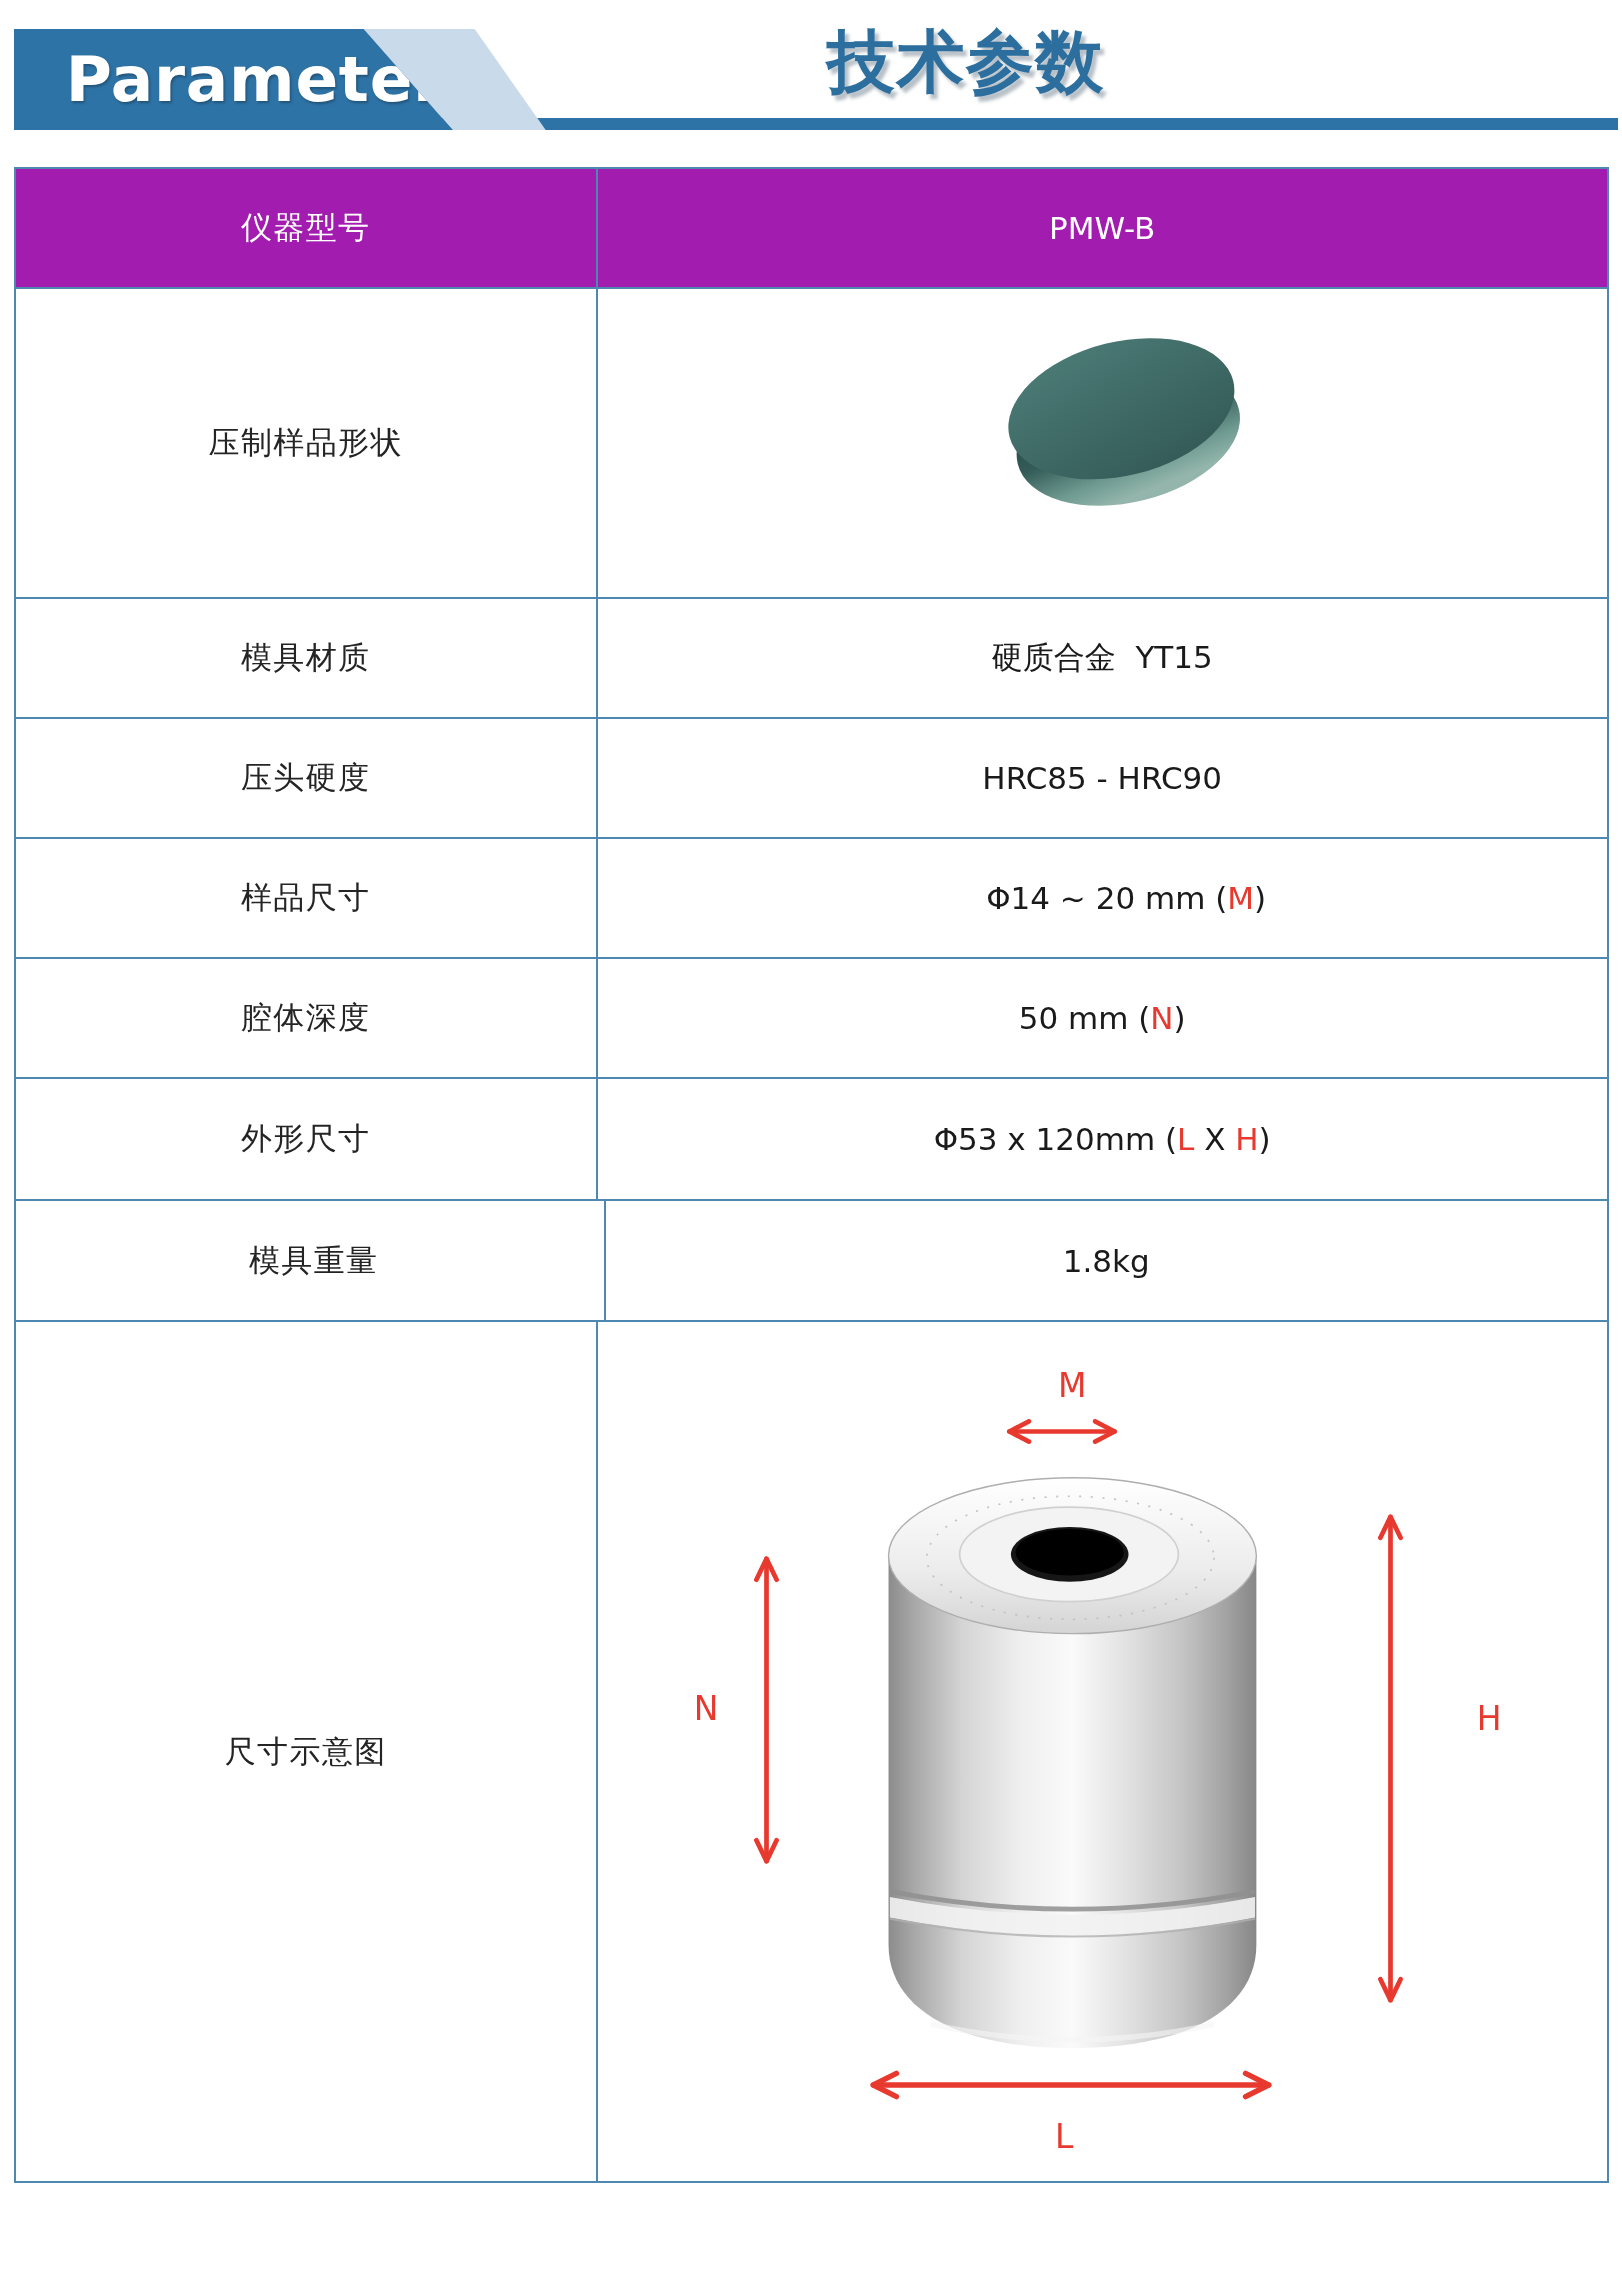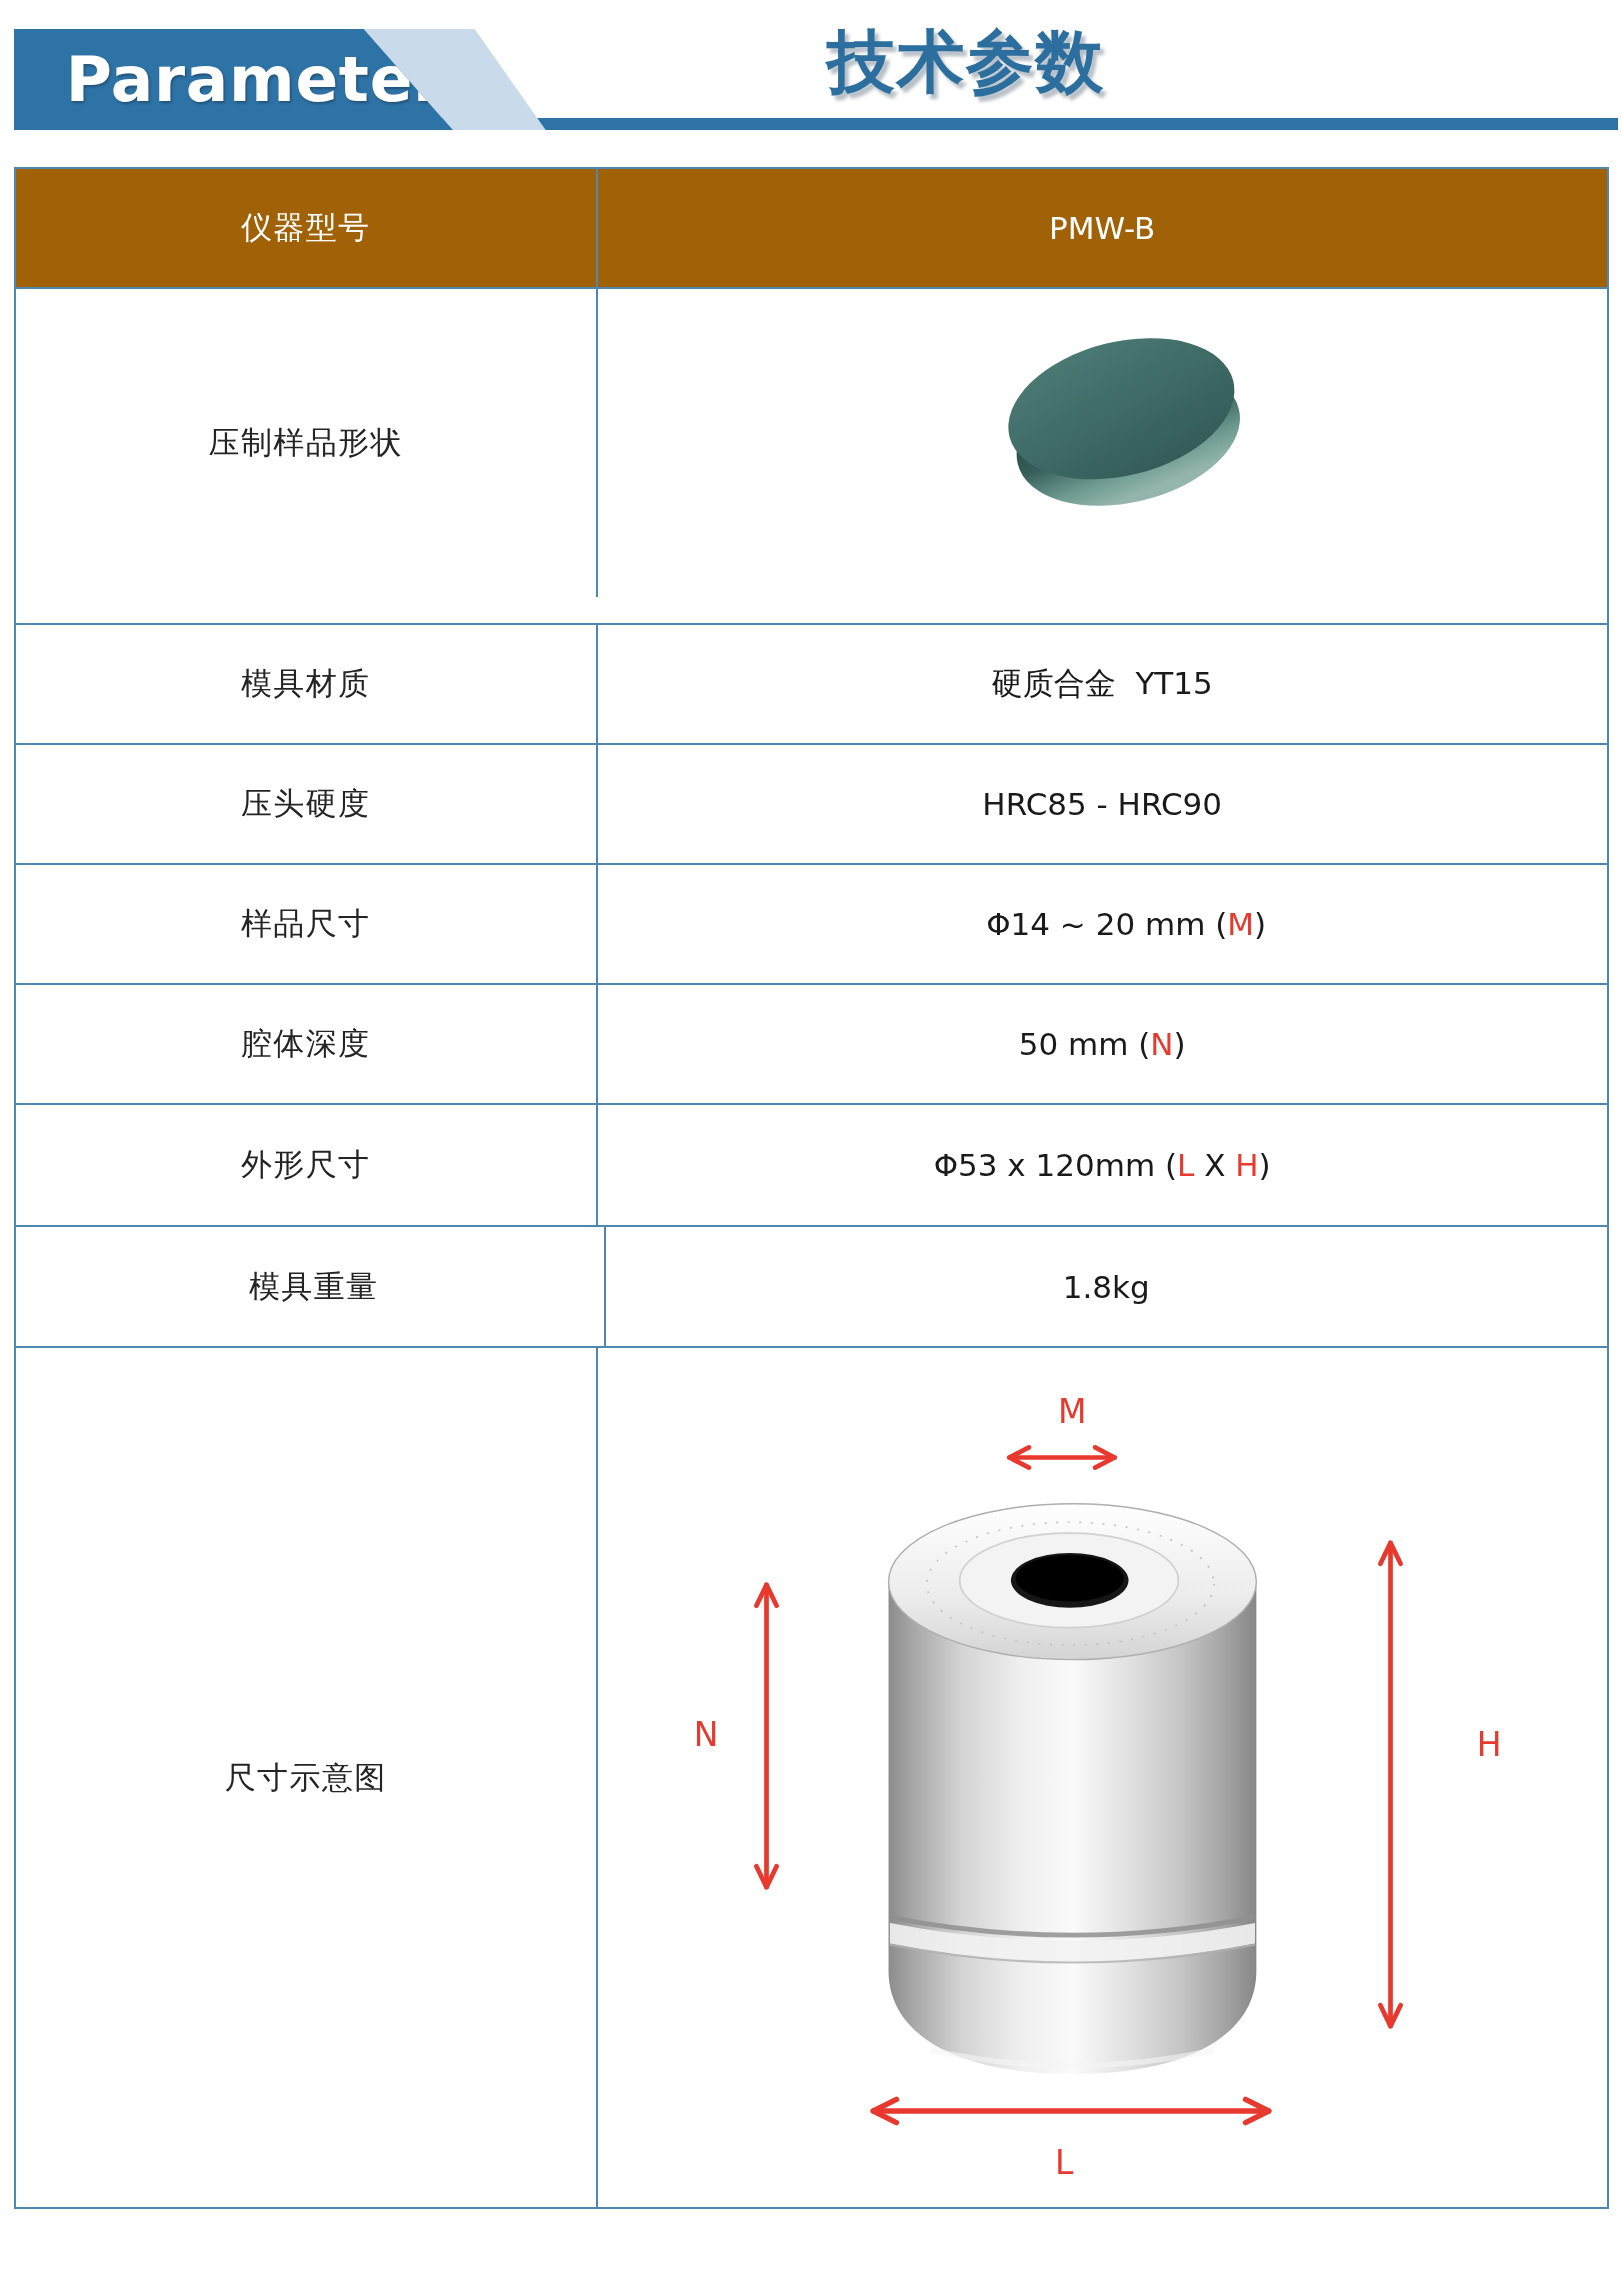--- a/index.html
+++ b/index.html
@@ -21,21 +21,21 @@
         text-shadow:4.1px 4.8px 3.4px rgba(135,148,160,.6);}
 
   
   .tbl{position:absolute;left:13.7px;top:167px;width:1595px;border:2.1px solid #4e87b0;
        box-sizing:border-box;background:#ffffff;}
   .row{display:flex;}
   .row + .row{border-top:2.7px solid #4e87b0;}
   .cell-l{width:582px;flex:0 0 582px;border-right:2.7px solid #4e87b0;
           display:flex;align-items:center;justify-content:center;box-sizing:border-box;}
   .cell-r{flex:1;display:flex;align-items:center;justify-content:center;position:relative;}
-  .hdr{background:#a16207;color:#ffffff;}
+  .hdr{background:#a21caf;color:#ffffff;}
   .hdr .cell-l,.hdr .cell-r{font-size:34px;}
   .lbl{font-size:31px;color:#242424;letter-spacing:1.4px;}
   .val{font-size:31px;color:#1a1a1a;white-space:pre-wrap;text-align:center;}
   .hdr .lbl,.hdr .val{color:#ffffff;}
   .red{color:#e8392f;}
 
   
   .dim-label{position:absolute;font-size:33px;color:#e8392f;width:55px;text-align:center;}
   .arrow{position:absolute;color:#e8392f;}
 </style>
@@ -85,21 +85,21 @@
             </linearGradient>
           </defs>
           <g transform="rotate(-14 179 128)">
             <ellipse cx="179" cy="151" rx="167" ry="96" fill="url(#rimG)"></ellipse>
             <ellipse cx="179" cy="109" rx="169" ry="98" fill="url(#faceG)"></ellipse>
           </g>
         </svg>
       </div>
     </div>
 
-    <div class="row" style="height:118px;margin-top:26px;">
+    <div class="row" style="height:118px;">
       <div class="cell-l">
         <span class="lbl">模具材质</span>
       </div>
       <div class="cell-r">
         <span class="val">硬质合金  YT15</span>
       </div>
     </div>
 
     <div class="row" style="height:118px;">
       <div class="cell-l">

